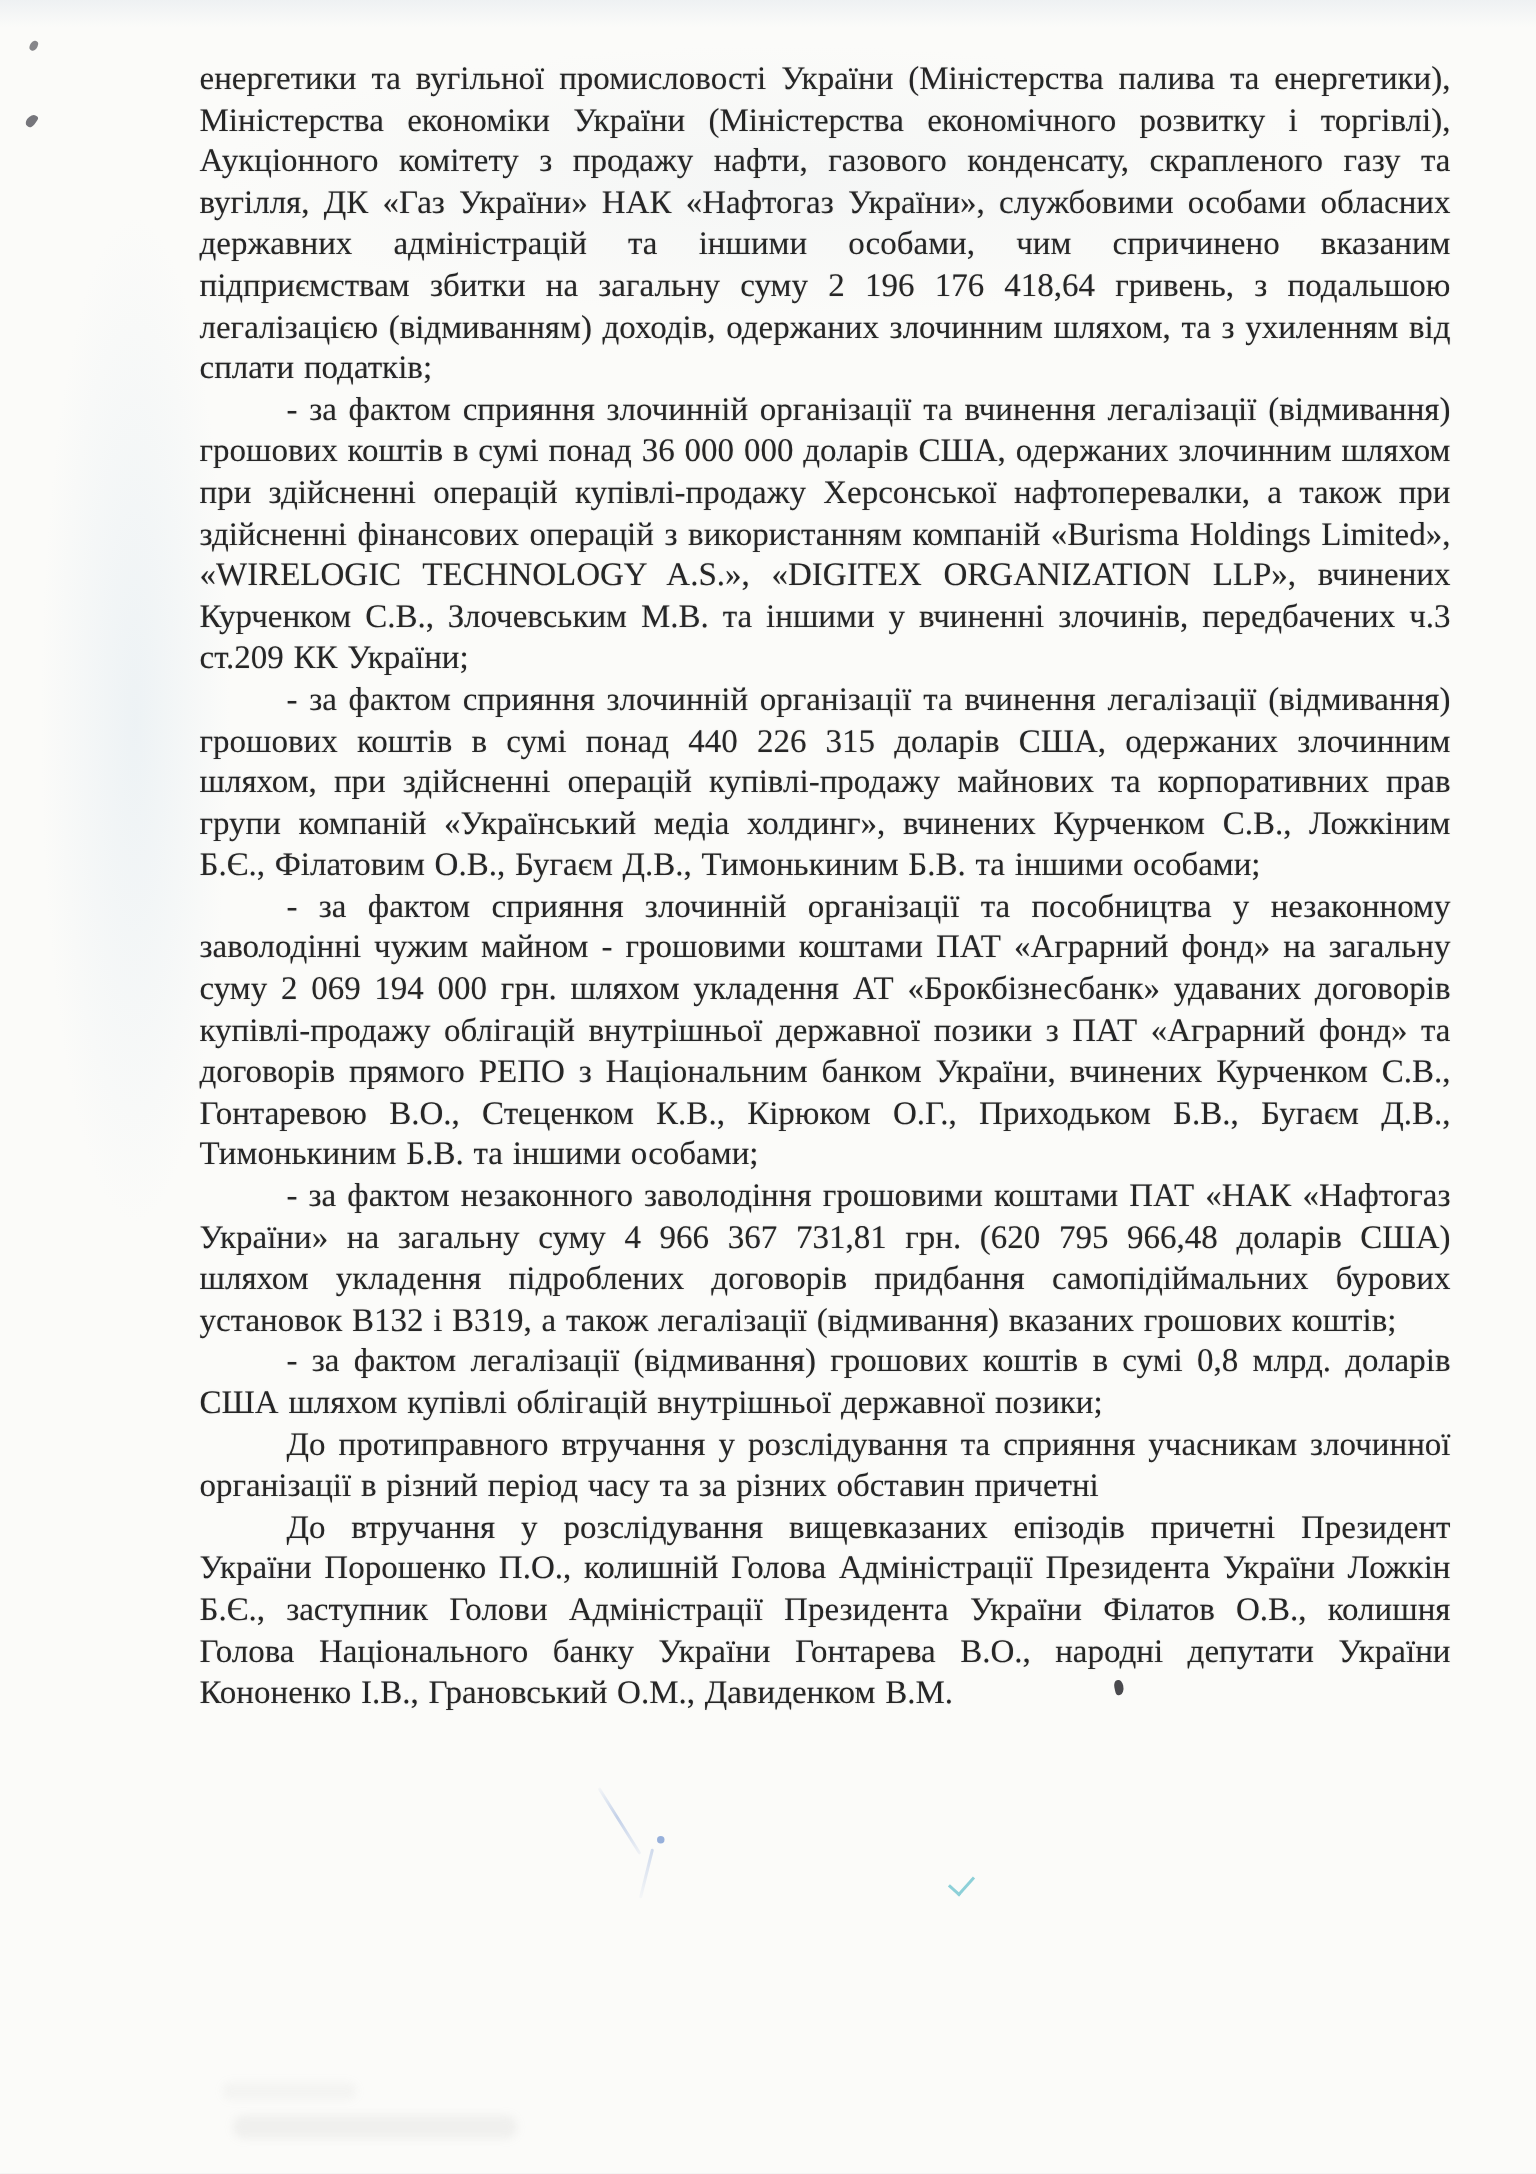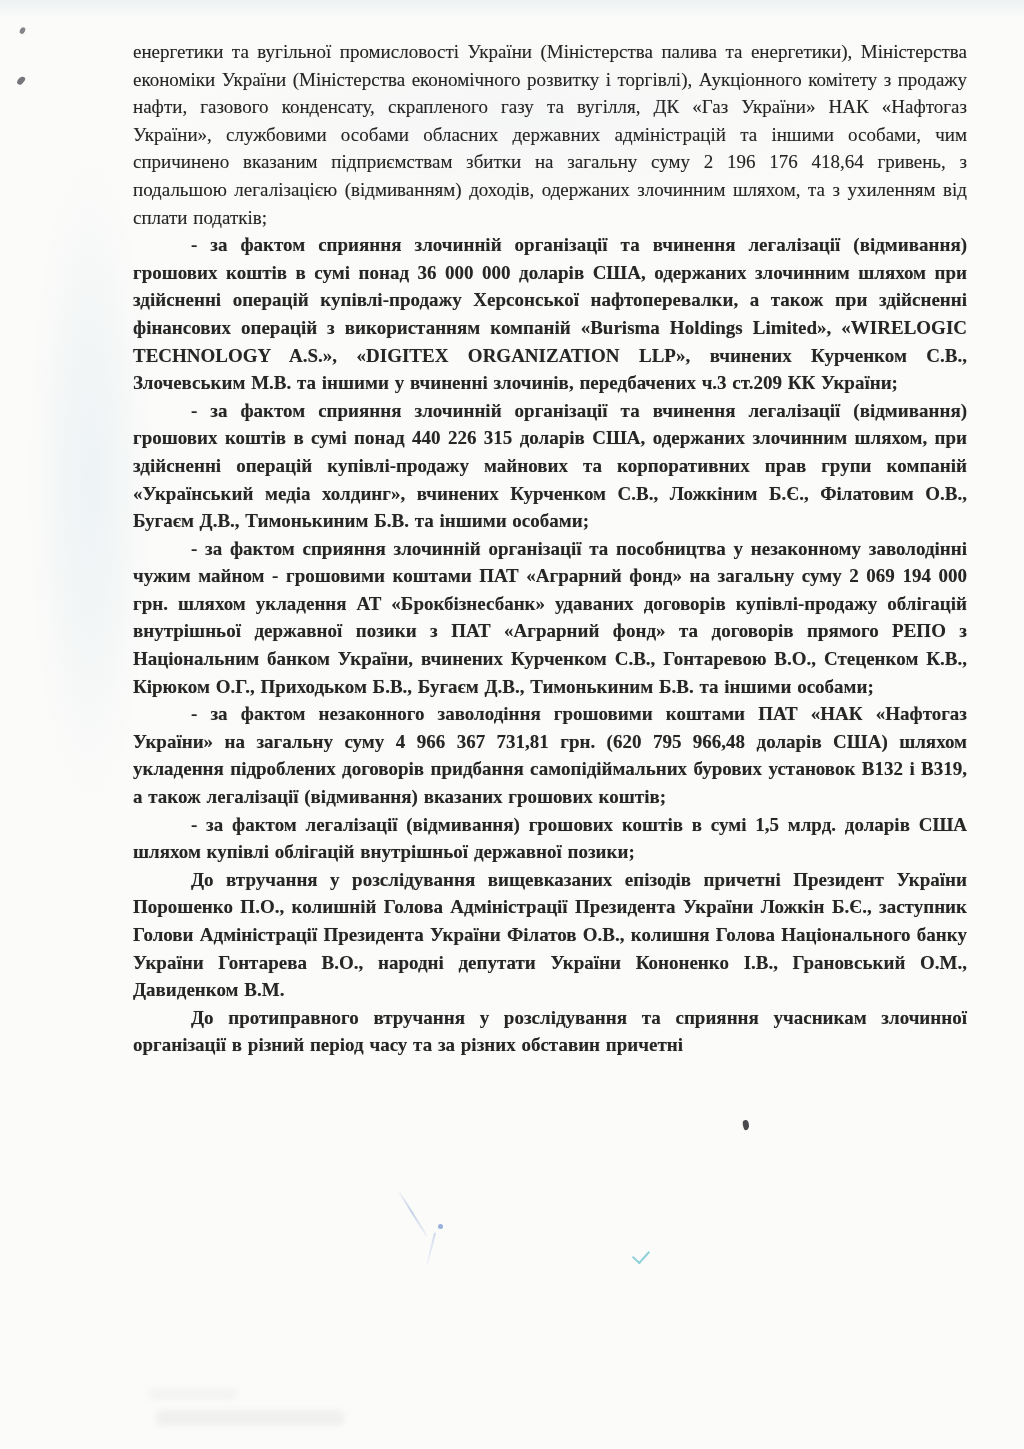--- a/index.html
+++ b/index.html
@@ -21,35 +21,34 @@
       radial-gradient(closest-side at 90px 480px, rgba(205,222,235,0.30), rgba(205,222,235,0) 70%),
       radial-gradient(closest-side at 520px 120px, rgba(225,230,234,0.25), rgba(225,230,234,0) 75%),
       linear-gradient(180deg, rgba(208,218,228,0.30) 0px, rgba(208,218,228,0) 18px),
       #fbfbf9;
   }
   .text-block {
     position: absolute;
     left: 133px;
     top: 38px;
     width: 834px;
-    font-size: 19px;
+    font-size: 22px;
     line-height: 27.6px;
     text-align: justify;
     color: var(--ink, #262626);
     text-shadow: 0 0 0.8px rgba(45,45,45,0.35);
     filter: blur(0.2px);
     word-spacing: 1px;
   }
   .text-block p {
     margin: 0;
     padding: 0;
   }
   .text-block p[data-indented="true"] {
     text-indent: 58px;
-    font-weight: bold;
   }
   .artifact {
     position: absolute;
     pointer-events: none;
   }
   .speck-a {
     left: 20px; top: 27px;
     width: 5px; height: 7px;
     background: rgba(95,95,100,0.75);
     border-radius: 60% 40% 55% 45%;
@@ -122,26 +121,26 @@
     <p data-indented="false">енергетики та вугільної промисловості України (Міністерства палива та енергетики), Міністерства економіки України (Міністерства економічного розвитку і торгівлі), Аукціонного комітету з продажу нафти, газового конденсату, скрапленого газу та вугілля, ДК «Газ України» НАК «Нафтогаз України», службовими особами обласних державних адміністрацій та іншими особами, чим спричинено вказаним підприємствам збитки на загальну суму 2 196 176 418,64 гривень, з подальшою легалізацією (відмиванням) доходів, одержаних злочинним шляхом, та з ухиленням від сплати податків;</p>
 
     <p data-indented="true">- за фактом сприяння злочинній організації та вчинення легалізації (відмивання) грошових коштів в сумі понад 36 000 000 доларів США, одержаних злочинним шляхом при здійсненні операцій купівлі-продажу Херсонської нафтоперевалки, а також при здійсненні фінансових операцій з використанням компаній «Burisma Holdings Limited», «WIRELOGIC TECHNOLOGY A.S.», «DIGITEX ORGANIZATION LLP», вчинених Курченком С.В., Злочевським М.В. та іншими у вчиненні злочинів, передбачених ч.3 ст.209 КК України;</p>
 
     <p data-indented="true">- за фактом сприяння злочинній організації та вчинення легалізації (відмивання) грошових коштів в сумі понад 440 226 315 доларів США, одержаних злочинним шляхом, при здійсненні операцій купівлі-продажу майнових та корпоративних прав групи компаній «Український медіа холдинг», вчинених Курченком С.В., Ложкіним Б.Є., Філатовим О.В., Бугаєм Д.В., Тимонькиним Б.В. та іншими особами;</p>
 
     <p data-indented="true">- за фактом сприяння злочинній організації та пособництва у незаконному заволодінні чужим майном - грошовими коштами ПАТ «Аграрний фонд» на загальну суму 2 069 194 000 грн. шляхом укладення АТ «Брокбізнесбанк» удаваних договорів купівлі-продажу облігацій внутрішньої державної позики з ПАТ «Аграрний фонд» та договорів прямого РЕПО з Національним банком України, вчинених Курченком С.В., Гонтаревою В.О., Стеценком К.В., Кірюком О.Г., Приходьком Б.В., Бугаєм Д.В., Тимонькиним Б.В. та іншими особами;</p>
 
     <p data-indented="true">- за фактом незаконного заволодіння грошовими коштами ПАТ «НАК «Нафтогаз України» на загальну суму 4 966 367 731,81 грн. (620 795 966,48 доларів США) шляхом укладення підроблених договорів придбання самопідіймальних бурових установок В132 і В319, а також легалізації (відмивання) вказаних грошових коштів;</p>
 
-    <p data-indented="true">- за фактом легалізації (відмивання) грошових коштів в сумі 1,5 млрд. доларів США шляхом купівлі облігацій внутрішньої державної позики;</p>
+    <p data-indented="true">- за фактом легалізації (відмивання) грошових коштів в сумі 0,8 млрд. доларів США шляхом купівлі облігацій внутрішньої державної позики;</p>
 
 
+    <p data-indented="true">До протиправного втручання у розслідування та сприяння учасникам злочинної організації в різний період часу та за різних обставин причетні</p>
+
     <p data-indented="true">До втручання у розслідування вищевказаних епізодів причетні Президент України Порошенко П.О., колишній Голова Адміністрації Президента України Ложкін Б.Є., заступник Голови Адміністрації Президента України Філатов О.В., колишня Голова Національного банку України Гонтарева В.О., народні депутати України Кононенко І.В., Грановський О.М., Давиденком В.М.</p>
-
-    <p data-indented="true">До протиправного втручання у розслідування та сприяння учасникам злочинної організації в різний період часу та за різних обставин причетні</p>
   </div>
 
   <div class="artifact speck-a"></div>
   <div class="artifact speck-b"></div>
   <div class="artifact ink-blot"></div>
   <div class="artifact pen-stroke"></div>
   <div class="artifact pen-stroke-2"></div>
   <div class="artifact pen-dot"></div>
   <div class="artifact check-mark"></div>
   <div class="artifact ghost-smudge-1"></div>

